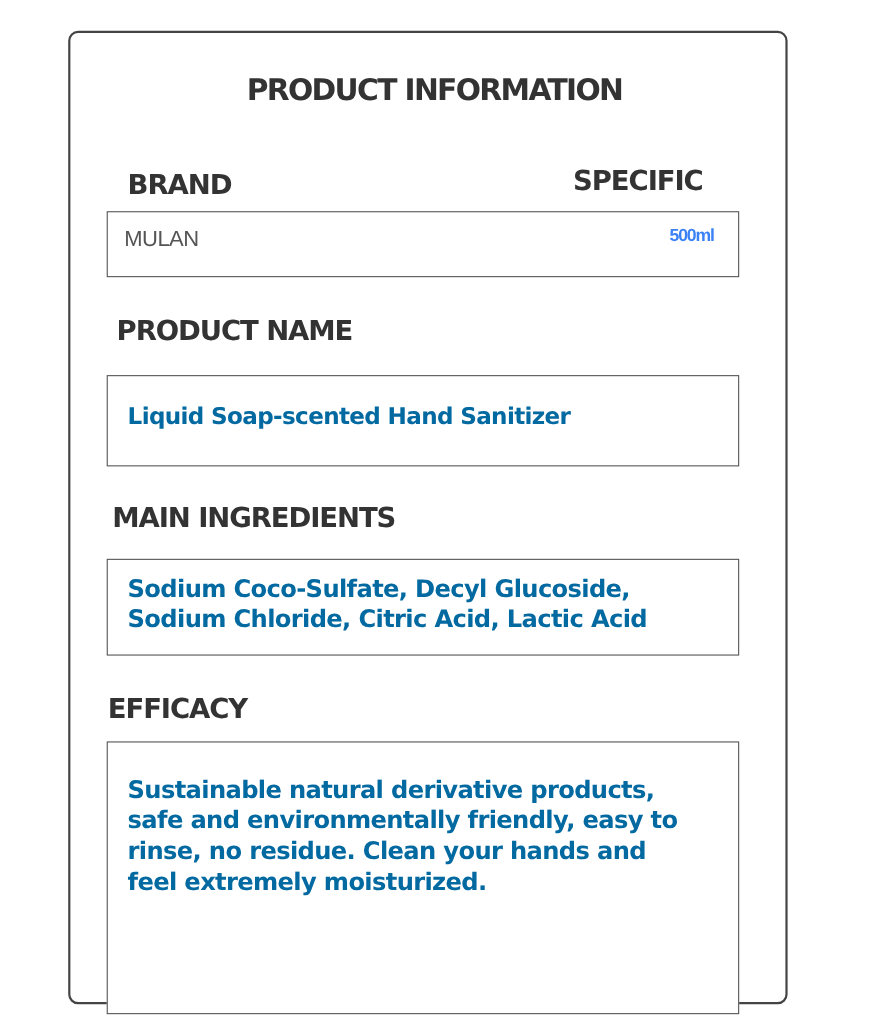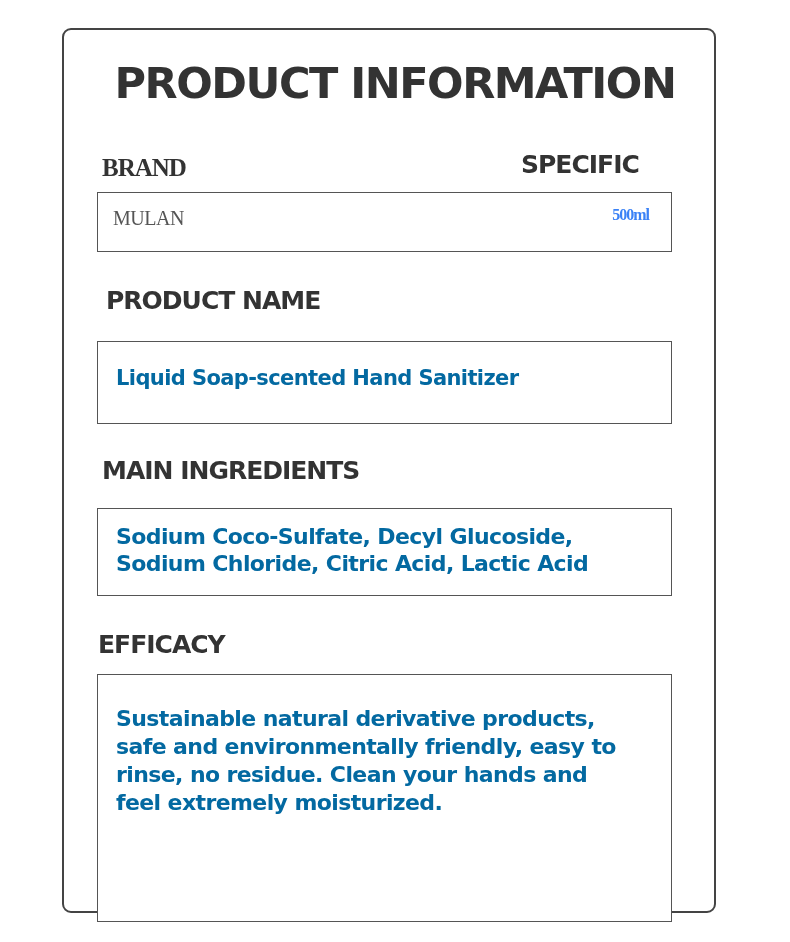--- a/index.html
+++ b/index.html
@@ -26,21 +26,21 @@
       background: #ffffff;
     }
     .title {
       position: absolute;
       left: 0;
       top: 60px;
       width: 790px;
       text-align: center;
       font-family: "DejaVu Sans", sans-serif;
       font-weight: bold;
-      font-size: 43px;
+      font-size: 27px;
       letter-spacing: -1.5px;
       color: #333333;
       margin: 0;
       line-height: 46px;
     }
     .label {
       position: absolute;
       font-family: "DejaVu Sans", sans-serif;
       font-weight: bold;
       font-size: 25px;
@@ -53,21 +53,21 @@
     .box {
       position: absolute;
       left: 97px;
       width: 575px;
       border: 1.5px solid #555555;
       box-sizing: border-box;
       background: #ffffff;
     }
     .val {
       position: absolute;
-      font-family: Liberation Serif, serif;
+      font-family: Liberation Sans, sans-serif;
       color: #5a5a5a;
       white-space: nowrap;
       margin: 0;
     }
     .brand-val {
       left: 15px;
       top: 14px;
       font-size: 20px;
       font-weight: normal;
       letter-spacing: -0.5px;
@@ -96,21 +96,21 @@
       white-space: nowrap;
     }
   </style>
 </head>
 <body>
 
 <div class="card"></div>
 
 <h1 class="title">PRODUCT INFORMATION</h1>
 
-<div class="label" style="left:102px; top:153px;font-family:Liberation Serif, serif;">BRAND</div>
+<div class="label" style="left:116px; top:153px;">BRAND</div>
 <div class="label" style="left:521px; top:150px;">SPECIFIC</div>
 
 <div class="box" style="top:192px; height:60px;">
   <span class="val brand-val">MULAN</span>
   <span class="val spec-val">500ml</span>
 </div>
 
 <div class="label" style="left:106px; top:286px;">PRODUCT NAME</div>
 <div class="box" style="top:341px; height:83px;">
   <p class="body-text" style="top:24px; font-size:21px;">Liquid Soap-scented Hand Sanitizer</p>

